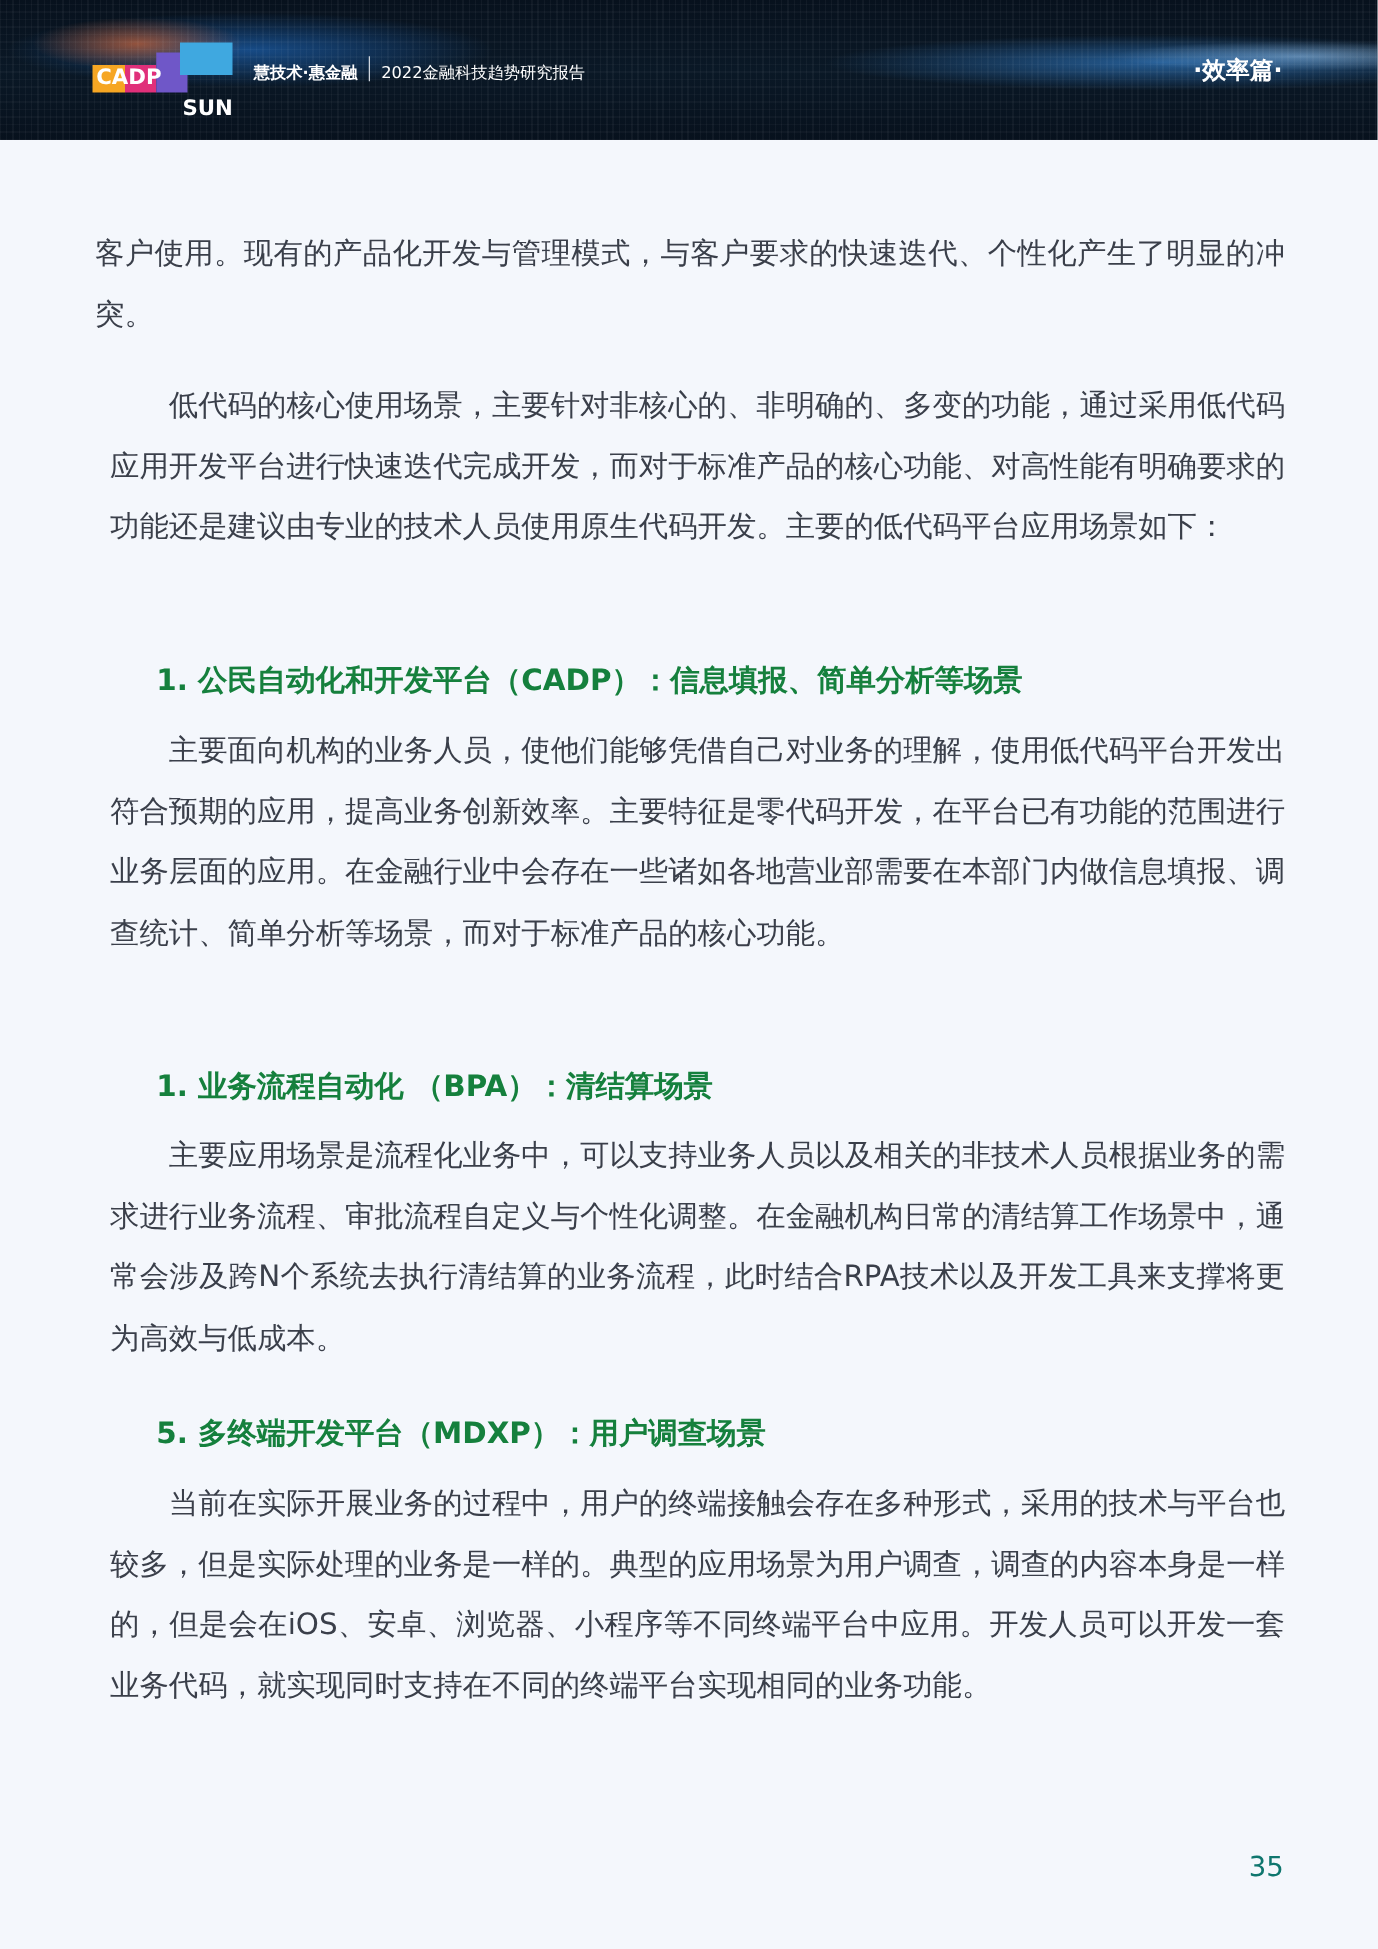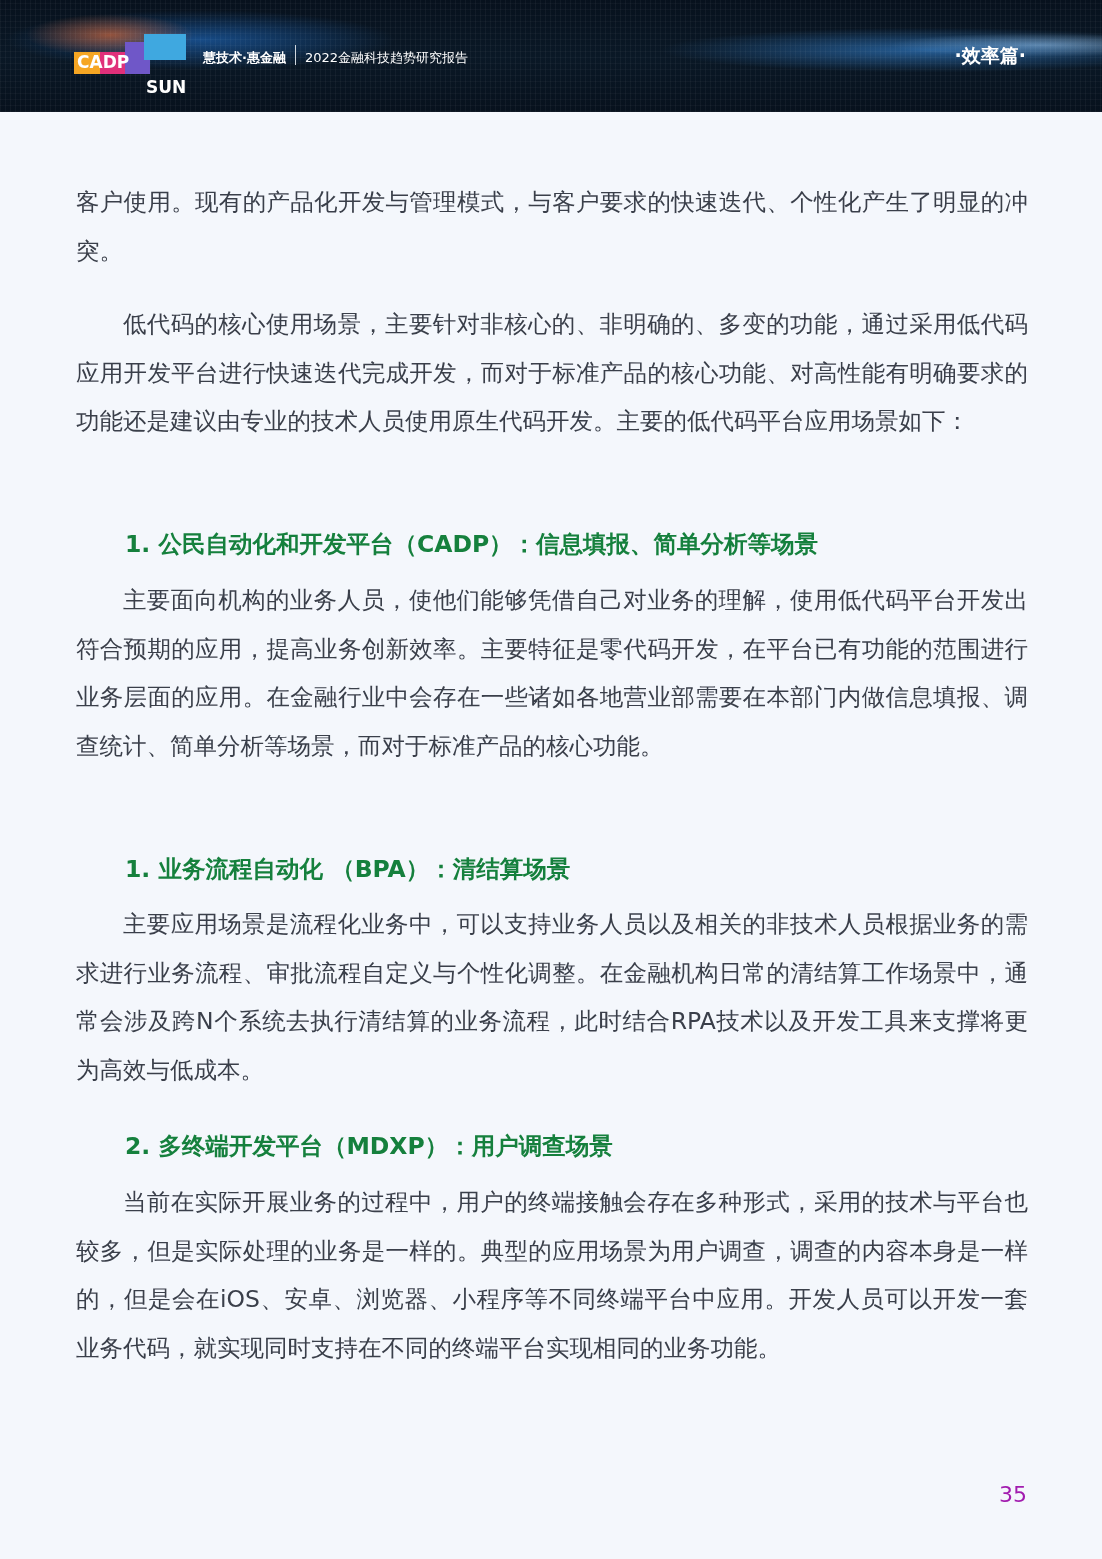--- a/index.html
+++ b/index.html
@@ -33,31 +33,31 @@
   .logo .t2 { position: absolute; left: 72px; top: 0px; font: bold 17px "DejaVu Sans", sans-serif; color: #fff; margin-top: 43px; }
   .h-title {
     position: absolute; left: 203px; top: 45px; color: #fff; font-size: 13px; font-weight: bold; white-space: nowrap;
   }
   .h-title .sep { display: inline-block; width: 1px; height: 20px; background: #cfd6de; margin: 0 9px; vertical-align: -3px; }
   .h-title .rest { font-weight: normal; }
   .h-section { position: absolute; right: 76px; top: 43px; color: #fff; font-size: 19px; font-weight: bold; }
 
   .content { position: absolute; left: 76px; top: 178px; width: 952px; color: #3a3f4a; font-size: 23.5px; }
   .para { margin: 0; line-height: 48.5px; text-align: justify; }
-  .indent { text-indent: 2em; }
+  .indent { text-indent: 2em; margin-left: 12px; }
   .heading { color: #15803d; font-weight: bold; font-size: 23.5px; line-height: 48px; padding-left: 49px; }
   .p1 { position: absolute; top: 0; }
   .p2 { position: absolute; top: 122px; }
   .h1 { position: absolute; top: 342px; }
   .p3 { position: absolute; top: 398px; }
   .h2 { position: absolute; top: 667px; }
   .p4 { position: absolute; top: 722px; }
   .h3 { position: absolute; top: 944px; }
   .p5 { position: absolute; top: 1000px; }
-  .pageno { position: absolute; right: 75px; top: 1482px; font-size: 22px; color: #a21caf; }
+  .pageno { position: absolute; right: 75px; top: 1482px; font-size: 22px; color: #0f766e; }
 </style>
 </head>
 <body>
 
 <div class="header">
   <div class="logo">
     <div class="blk b1"></div>
     <div class="blk b2"></div>
     <div class="blk b3"></div>
     <div class="blk b4"></div>
@@ -73,17 +73,17 @@
 <div class="content">
   <p class="para p1">客户使用。现有的产品化开发与管理模式，与客户要求的快速迭代、个性化产生了明显的冲突。</p>
   <p class="para indent p2">低代码的核心使用场景，主要针对非核心的、非明确的、多变的功能，通过采用低代码应用开发平台进行快速迭代完成开发，而对于标准产品的核心功能、对高性能有明确要求的功能还是建议由专业的技术人员使用原生代码开发。主要的低代码平台应用场景如下：</p>
 
   <div class="heading h1">1. 公民自动化和开发平台（CADP）：信息填报、简单分析等场景</div>
   <p class="para indent p3">主要面向机构的业务人员，使他们能够凭借自己对业务的理解，使用低代码平台开发出符合预期的应用，提高业务创新效率。主要特征是零代码开发，在平台已有功能的范围进行业务层面的应用。在金融行业中会存在一些诸如各地营业部需要在本部门内做信息填报、调查统计、简单分析等场景，而对于标准产品的核心功能。</p>
 
   <div class="heading h2">1. 业务流程自动化 （BPA）：清结算场景</div>
   <p class="para indent p4">主要应用场景是流程化业务中，可以支持业务人员以及相关的非技术人员根据业务的需求进行业务流程、审批流程自定义与个性化调整。在金融机构日常的清结算工作场景中，通常会涉及跨N个系统去执行清结算的业务流程，此时结合RPA技术以及开发工具来支撑将更为高效与低成本。</p>
 
-  <div class="heading h3">2. 多终端开发平台（MDXP）：用户调查场景</div>
+  <div class="heading h3">5. 多终端开发平台（MDXP）：用户调查场景</div>
   <p class="para indent p5">当前在实际开展业务的过程中，用户的终端接触会存在多种形式，采用的技术与平台也较多，但是实际处理的业务是一样的。典型的应用场景为用户调查，调查的内容本身是一样的，但是会在iOS、安卓、浏览器、小程序等不同终端平台中应用。开发人员可以开发一套业务代码，就实现同时支持在不同的终端平台实现相同的业务功能。</p>
 </div>
 
 <div class="pageno">35</div>
 
 </body></html>

